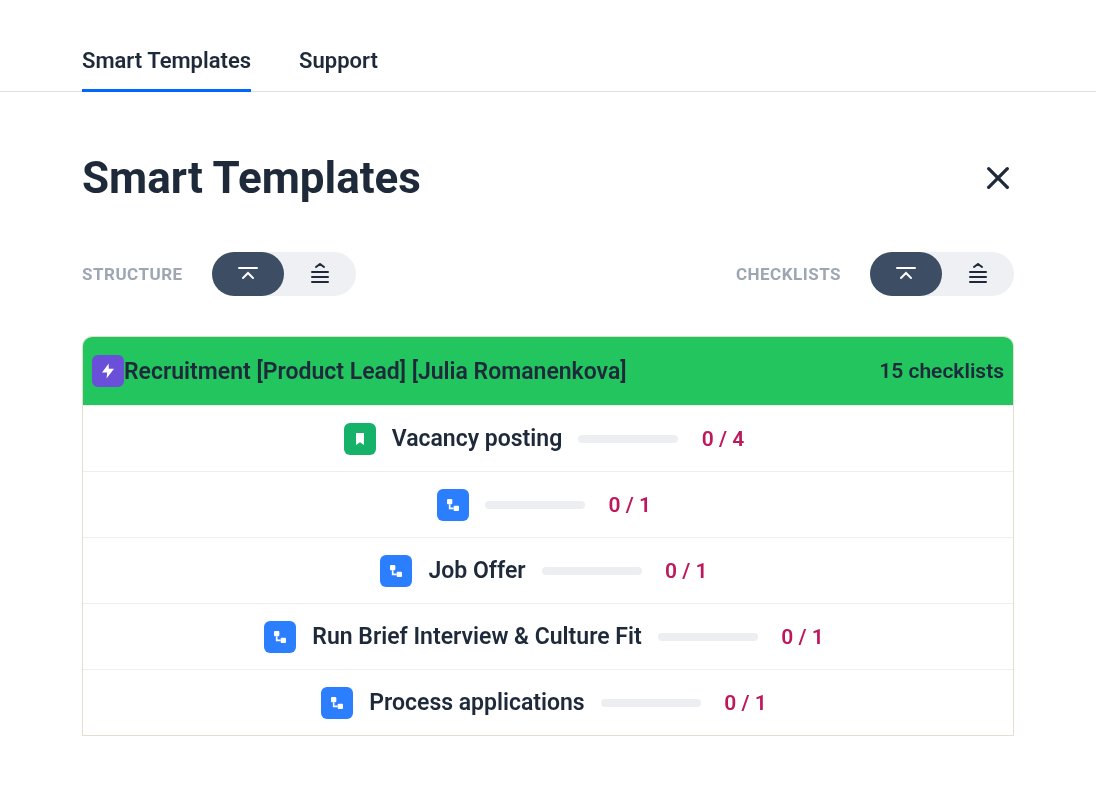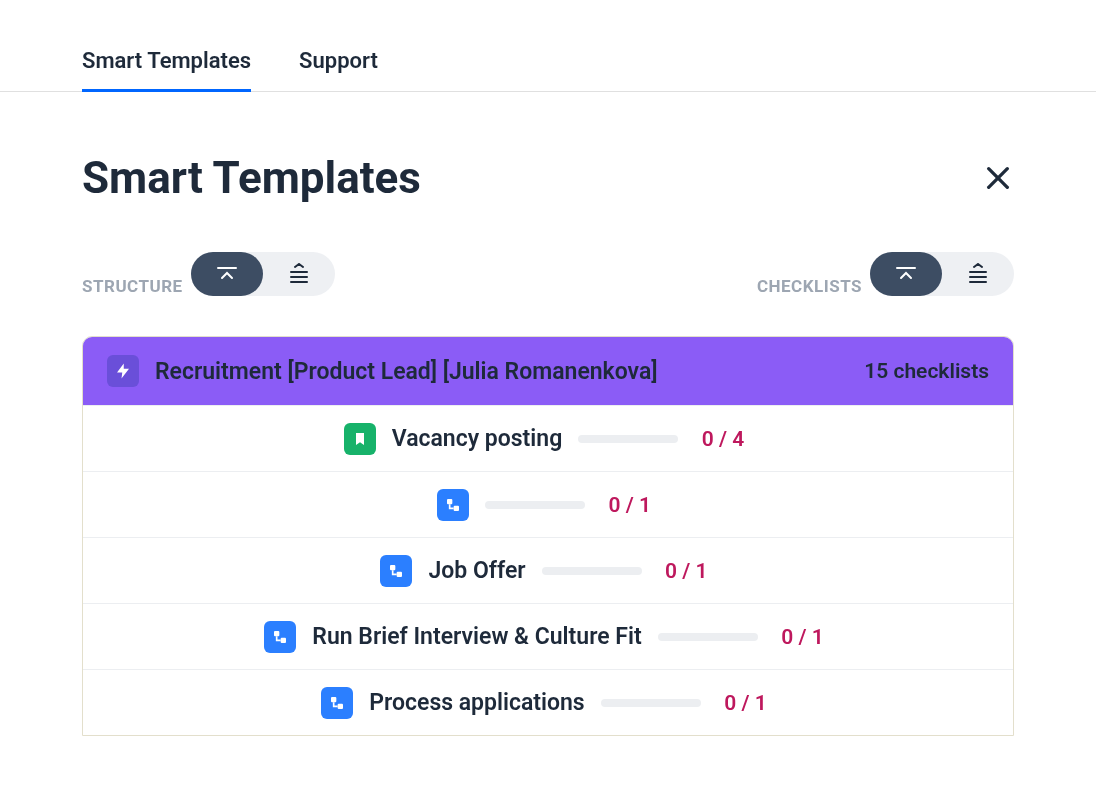--- a/index.html
+++ b/index.html
@@ -52,22 +52,22 @@
   color: #1e2a3a;
 }
 .controls-row {
   display: flex;
   justify-content: space-between;
   align-items: center;
   margin-bottom: 40px;
 }
 .control-group {
   display: flex;
-  align-items: flex-end;
-  gap: 8px;
+  align-items: center;
+  gap: 29px;
 }
 .control-label {
   font-size: 17px;
   font-weight: 700;
   letter-spacing: 0.5px;
   color: #9da6b2;
 }
 .toggle-pill {
   display: flex;
   background: #eef0f3;
@@ -88,25 +88,25 @@
 .toggle-btn.active {
   background: #3d4d63;
 }
 .toggle-btn svg { display: block; }
 .template-group {
   border: 1px solid #e3dfcc;
   border-radius: 10px 10px 0 0;
   overflow: hidden;
 }
 .group-header {
-  background: #8b5cf6;
-  padding: 18px 24px;
-  display: flex;
-  align-items: center;
-  gap: 16px;
+  background: #22c55e;
+  padding: 18px 9px;
+  display: flex;
+  align-items: center;
+  gap: 0;
 }
 .icon-box {
   width: 32px;
   height: 32px;
   border-radius: 6px;
   display: flex;
   align-items: center;
   justify-content: center;
   flex-shrink: 0;
 }

